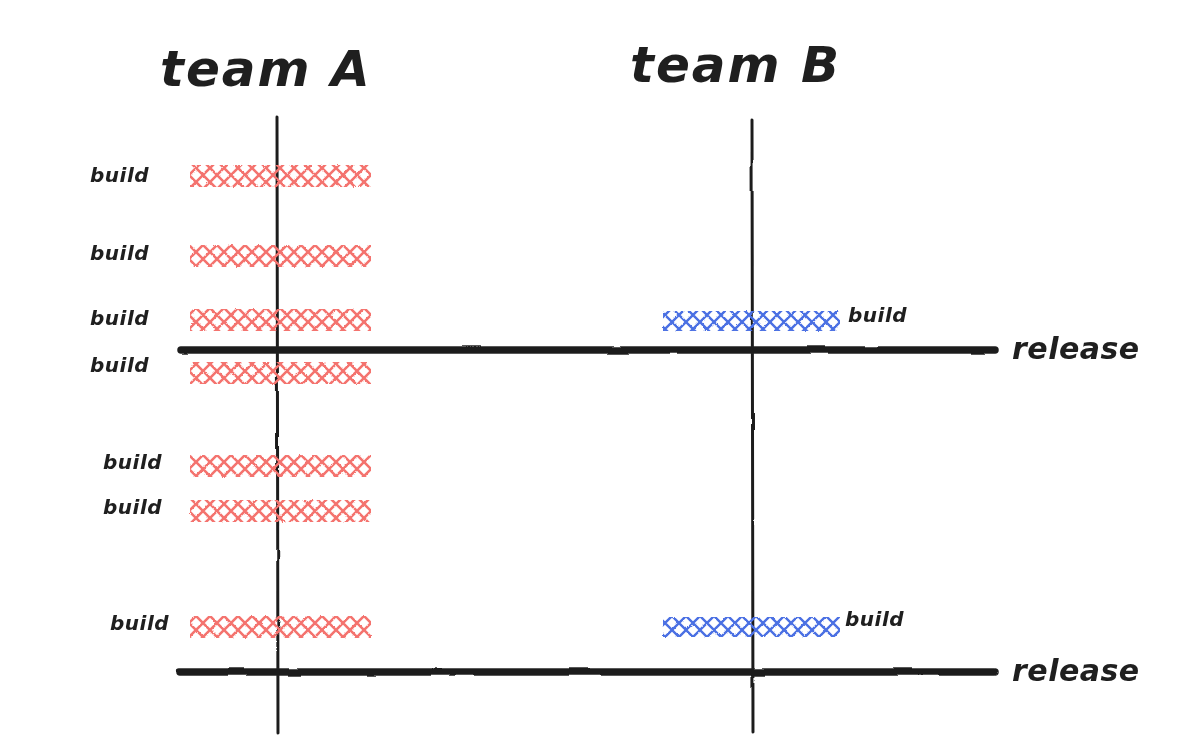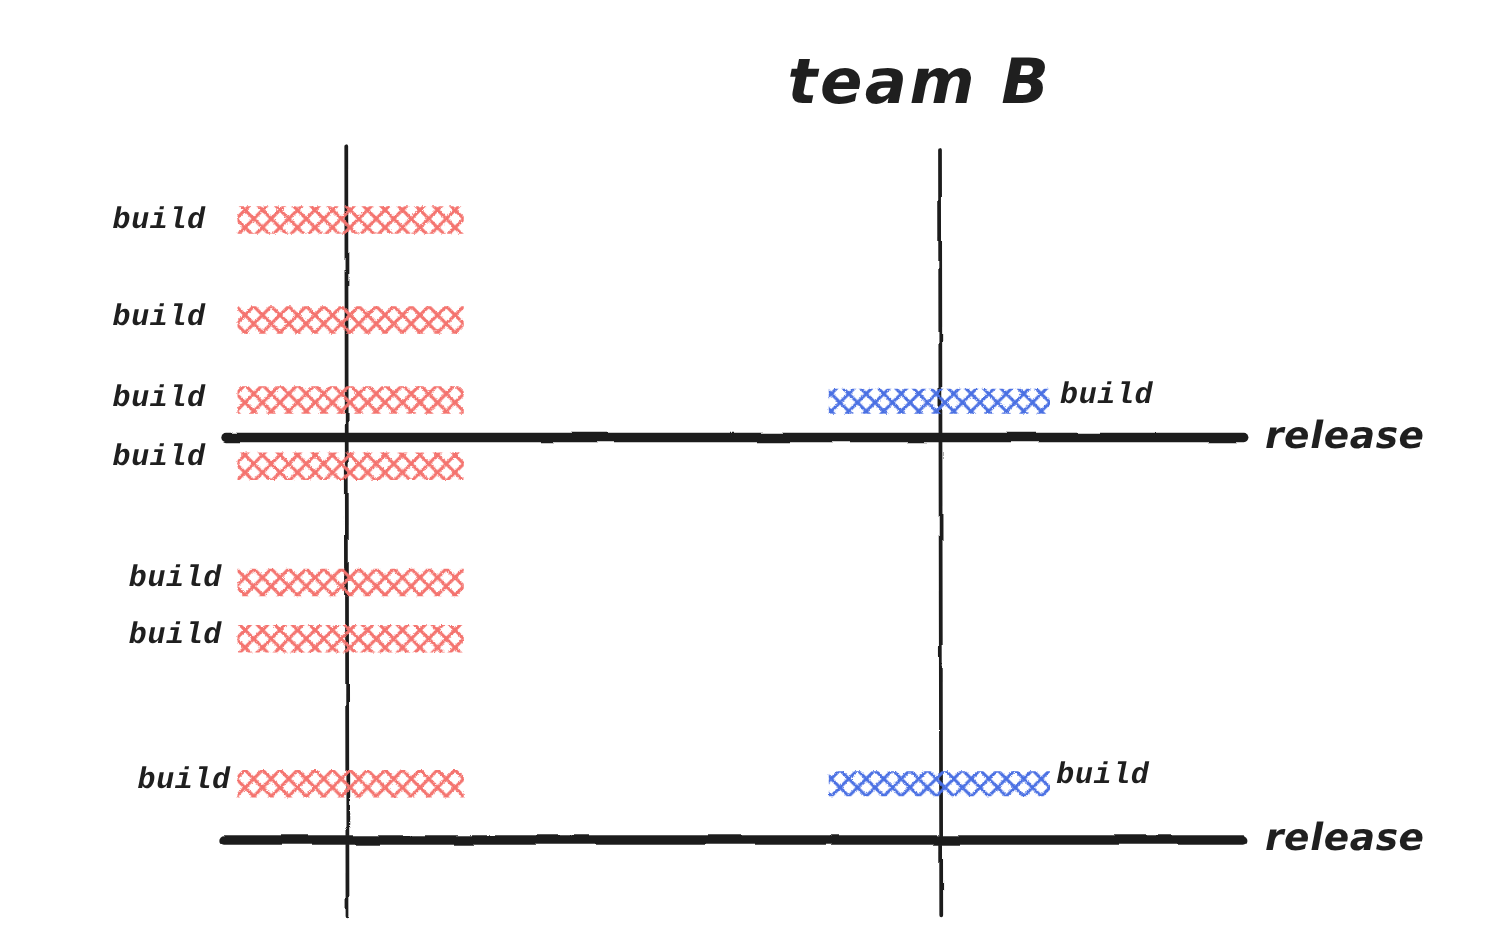--- a/index.html
+++ b/index.html
@@ -33,22 +33,21 @@
     font-weight: 600;
     letter-spacing: 0.5px;
     -webkit-font-smoothing: antialiased;
   }
   .team-heading {
     font-size: 50px;
     font-weight: 700;
     letter-spacing: 2px;
   }
   .build-label {
-    font-size: 24px;
-    font-family: Liberation Mono, monospace;
+    font-size: 20px;
   }
   .release-label {
     font-size: 30px;
     text-align: right;
   }
 </style>
 </head>
 <body>
 
 <div id="canvas">
@@ -87,20 +86,21 @@
       <rect x="663" y="311" width="177" height="20" fill="url(#hatch-blue)"></rect>
       <rect x="663" y="617" width="177" height="20" fill="url(#hatch-blue)"></rect>
     </g>
 
     <g filter="url(#roughline)">
       <line x1="180" y1="350" x2="995" y2="350" stroke="#1f1f1f" stroke-width="7.5" stroke-linecap="round"></line>
       <line x1="180" y1="672" x2="995" y2="672" stroke="#1f1f1f" stroke-width="7.5" stroke-linecap="round"></line>
     </g>
   </svg>
 
+  <div class="hand-text team-heading" style="left:160px; top:40px;">team A</div>
 
   <div class="hand-text team-heading" style="left:630px; top:36px;">team B</div>
 
   <div class="hand-text build-label" style="left:90px; top:163px;">build</div>
   <div class="hand-text build-label" style="left:90px; top:241px;">build</div>
   <div class="hand-text build-label" style="left:90px; top:306px;">build</div>
   <div class="hand-text build-label" style="left:90px; top:353px;">build</div>
   <div class="hand-text build-label" style="left:103px; top:450px;">build</div>
   <div class="hand-text build-label" style="left:103px; top:495px;">build</div>
   <div class="hand-text build-label" style="left:110px; top:611px;">build</div>

